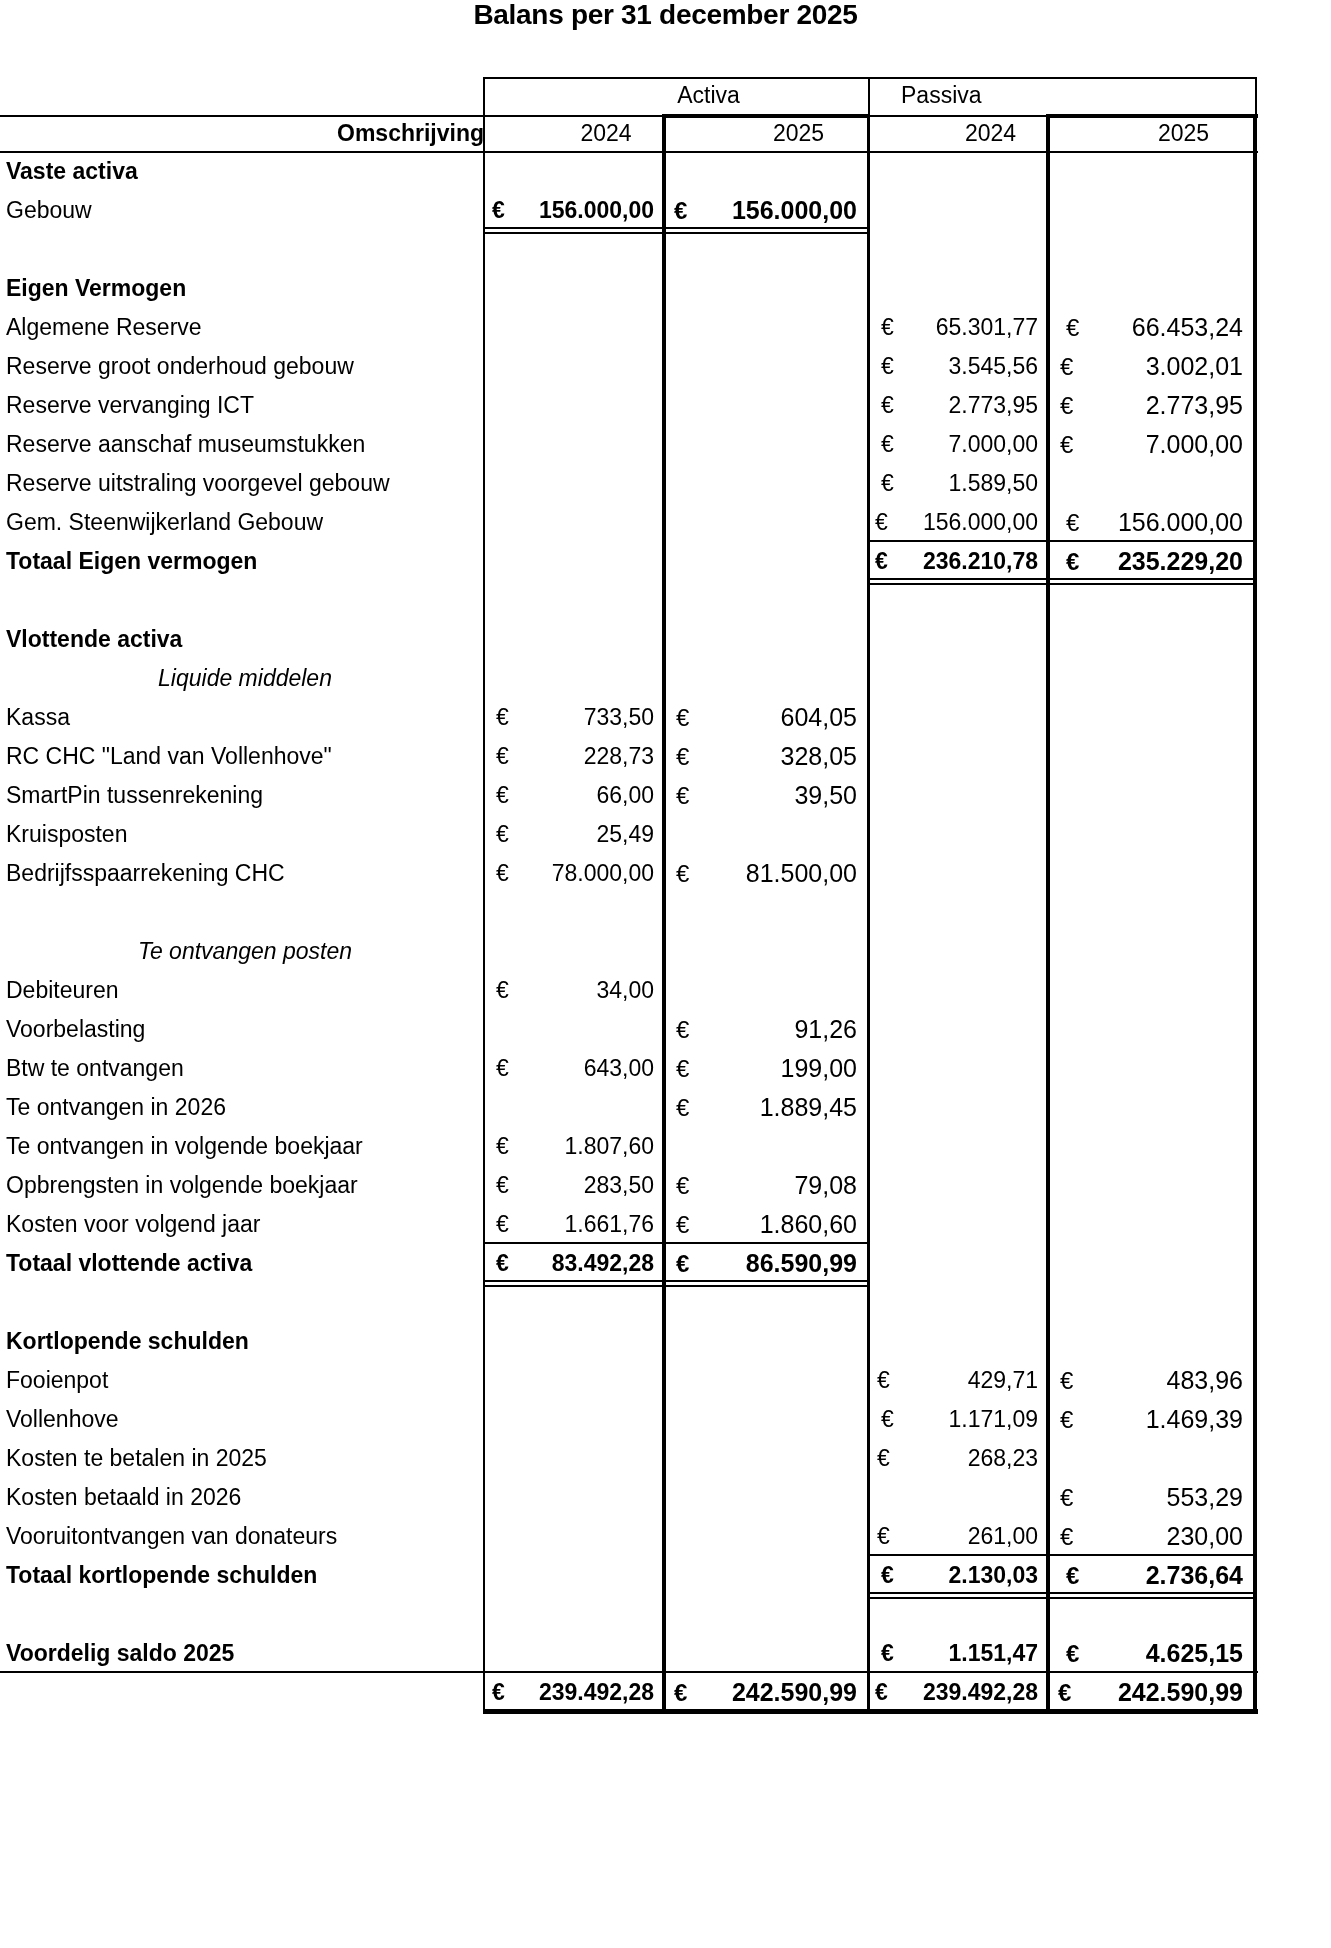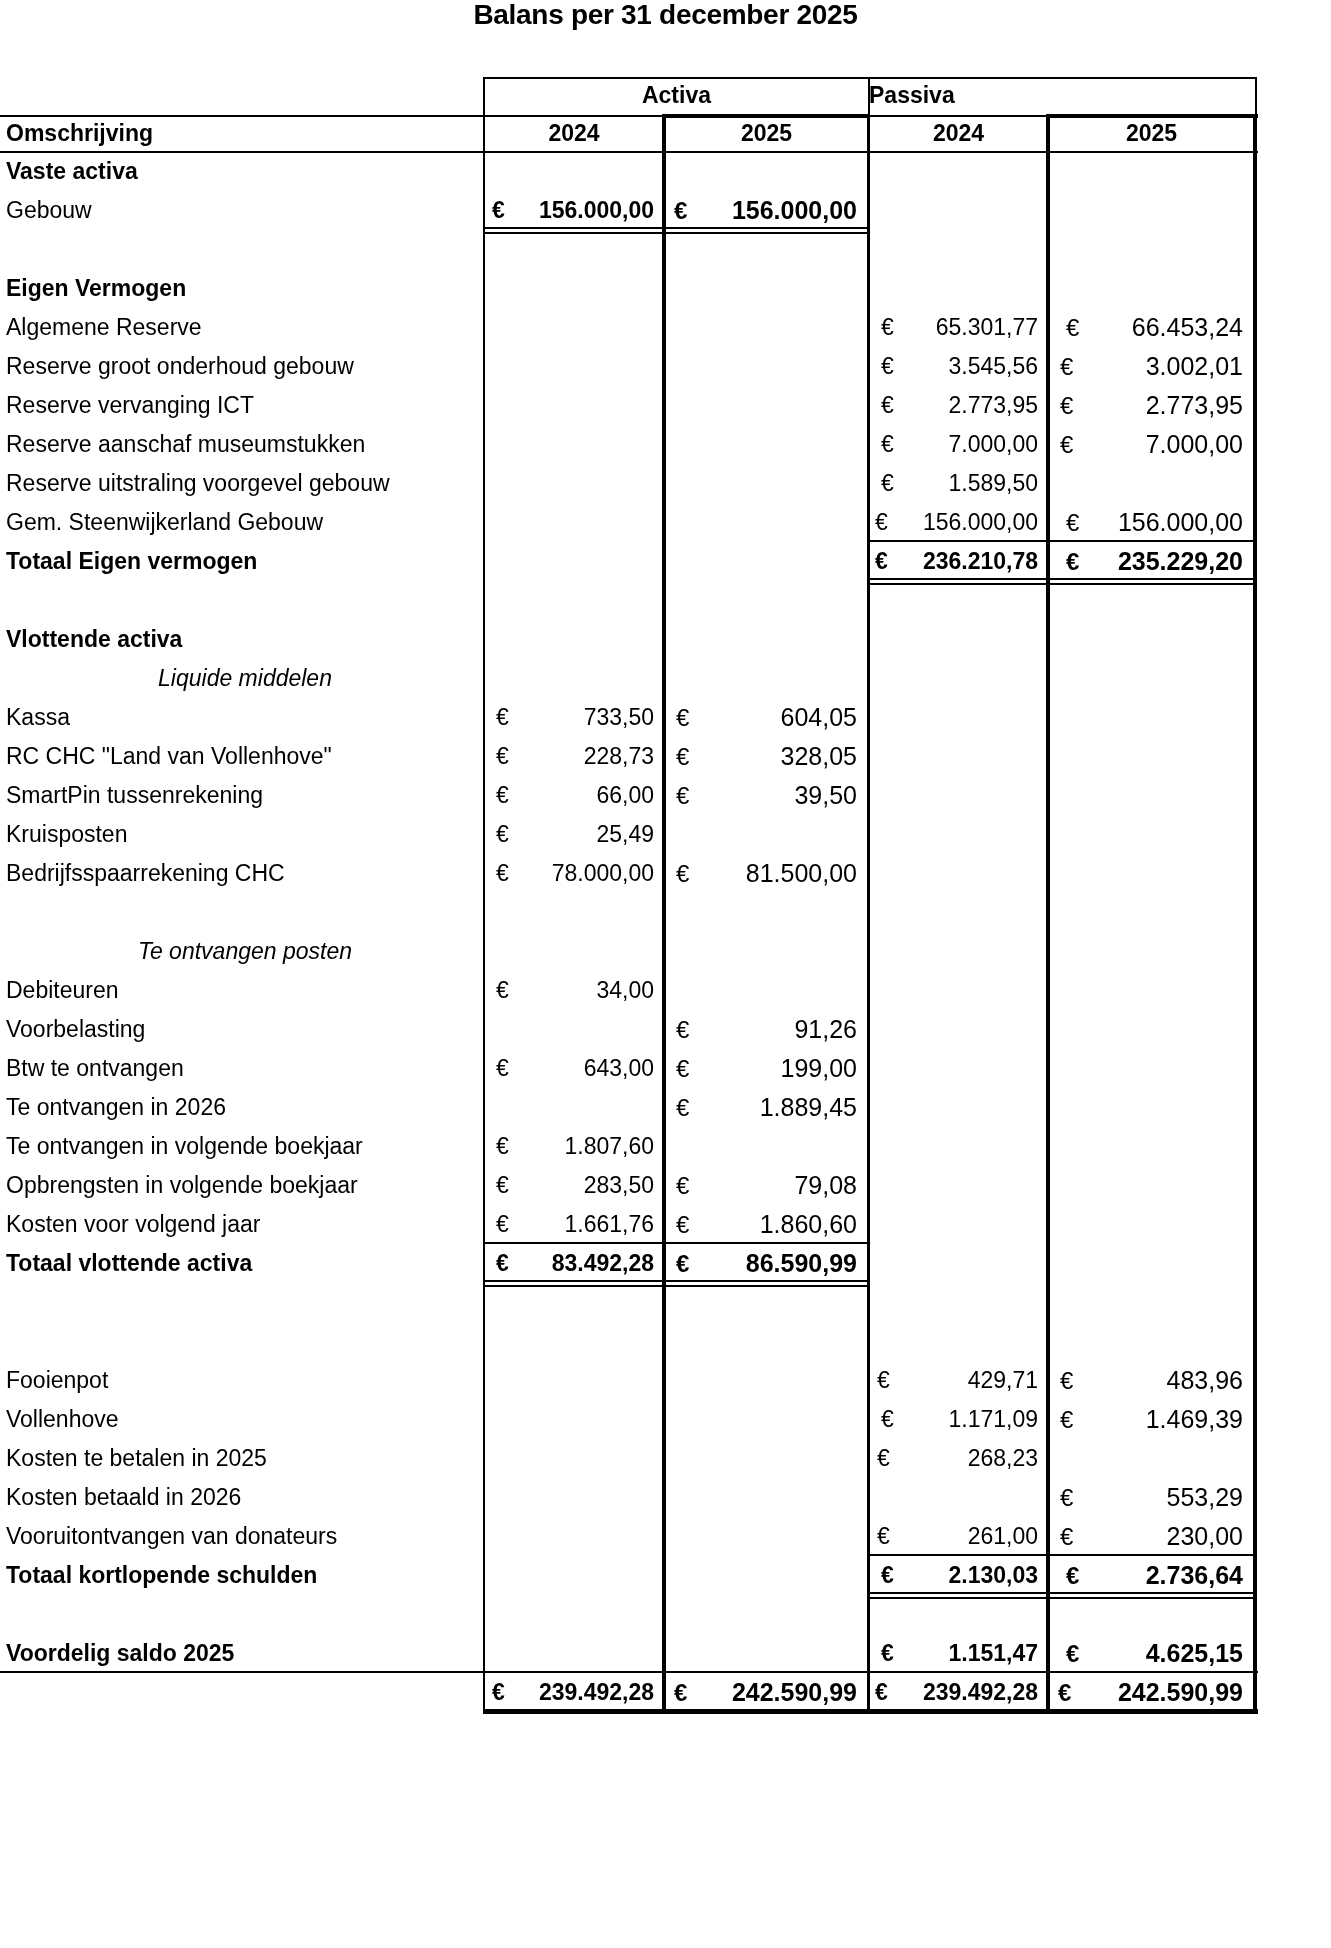--- a/index.html
+++ b/index.html
@@ -12,21 +12,21 @@
   .c-a24 { left:484px; width:180px; }
   .c-a25 { left:664px; width:205px; }
   .c-p24 { left:869px; width:179px; }
   .c-p25 { left:1048px; width:207px; }
   .eur { position:absolute; left:12px; top:0; }
   .amt { position:absolute; right:10px; top:0; text-align:right; }
   .c-a25 .amt, .c-p25 .amt { right:12px; font-size:25px; }
   .c-a25 .eur, .c-p25 .eur { font-size:24px; }
   .bold { font-weight:bold; }
   .italic { font-style:italic;text-align:center; }
-  .center { text-align:center; font-weight:bold; }
+  .center { text-align:center; font-weight:normal;margin-left:32px; }
   
   .vline { position:absolute; top:0; width:0; height:39px; }
   .vl-484 { left:483px; border-left:2px solid #000; }
   .vl-664 { left:662px; border-left:4px solid #000; }
   .vl-869 { left:867px; border-left:3px solid #000; }
   .vl-1048 { left:1046px; border-left:4px solid #000; }
   .vl-1255 { left:1253px; border-left:4px solid #000; }
   .hline { position:absolute; left:0; height:0; }
   .top-thin { border-top:2px solid #000; }
   .dbl { border-top:2px solid #000; border-bottom:2px solid #000; height:3px; }
@@ -51,21 +51,21 @@
   <div class="row" style="height:37px;">
     <div class="hline top-thin" style="width:1258px;top:0;"></div>
     <div class="hline" style="left:662px;width:208px;top:-1px;border-top:4px solid #000;"></div>
     <div class="hline" style="left:1046px;width:212px;top:-1px;border-top:4px solid #000;"></div>
     <div class="hline top-thin" style="width:1258px;top:36px;"></div>
     <div class="vline vl-484" style="height:37px;"></div>
     <div class="vline vl-664" style="height:37px;"></div>
     <div class="vline vl-869" style="height:37px;"></div>
     <div class="vline vl-1048" style="height:37px;"></div>
     <div class="vline vl-1255" style="height:37px;"></div>
-    <div class="cell c-desc bold" style="line-height:37px;">Omschrijving</div>
+    <div class="cell c-desc bold" style="line-height:37px;text-align:right;">Omschrijving</div>
     <div class="cell c-a24 center" style="line-height:37px;">2024</div>
     <div class="cell c-a25 center" style="line-height:37px;">2025</div>
     <div class="cell c-p24 center" style="line-height:37px;">2024</div>
     <div class="cell c-p25 center" style="line-height:37px;">2025</div>
   </div>
 
   <div class="row">
     <div class="vline vl-484"></div>
       <div class="vline vl-664"></div>
       <div class="vline vl-869"></div>
@@ -452,20 +452,21 @@
       <div class="vline vl-1048"></div>
       <div class="vline vl-1255"></div>
   </div>
 
   <div class="row">
     <div class="vline vl-484"></div>
       <div class="vline vl-664"></div>
       <div class="vline vl-869"></div>
       <div class="vline vl-1048"></div>
       <div class="vline vl-1255"></div>
+    <div class="cell c-desc bold">Kortlopende schulden</div>
   </div>
   <div class="row">
     <div class="vline vl-484"></div>
       <div class="vline vl-664"></div>
       <div class="vline vl-869"></div>
       <div class="vline vl-1048"></div>
       <div class="vline vl-1255"></div>
     <div class="cell c-desc">Fooienpot</div>
     <div class="cell c-p24">
         <span class="eur" style="left:8px;">€</span>

